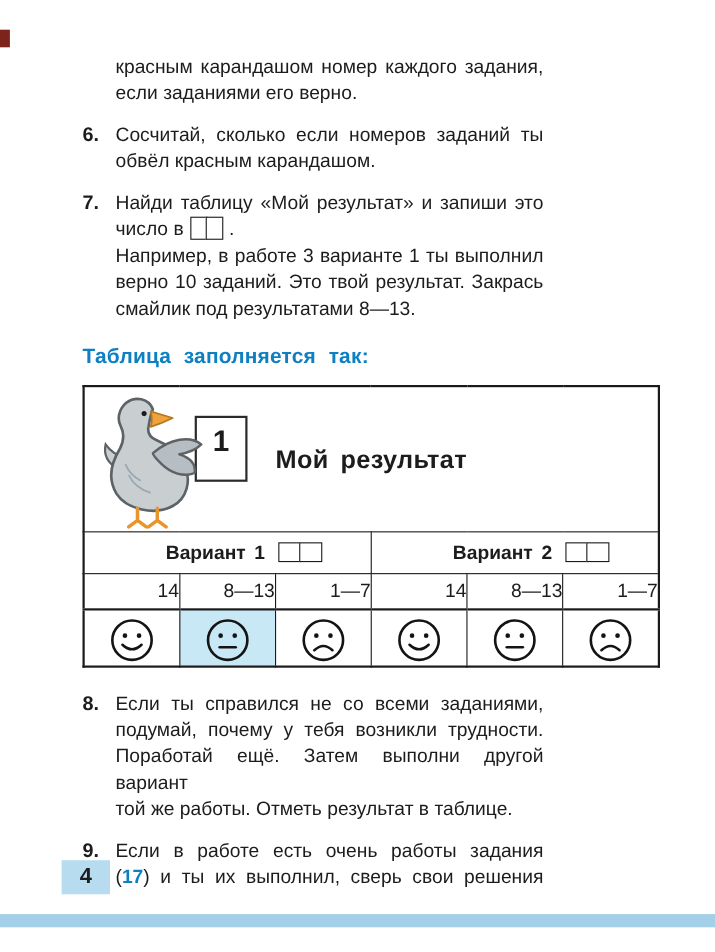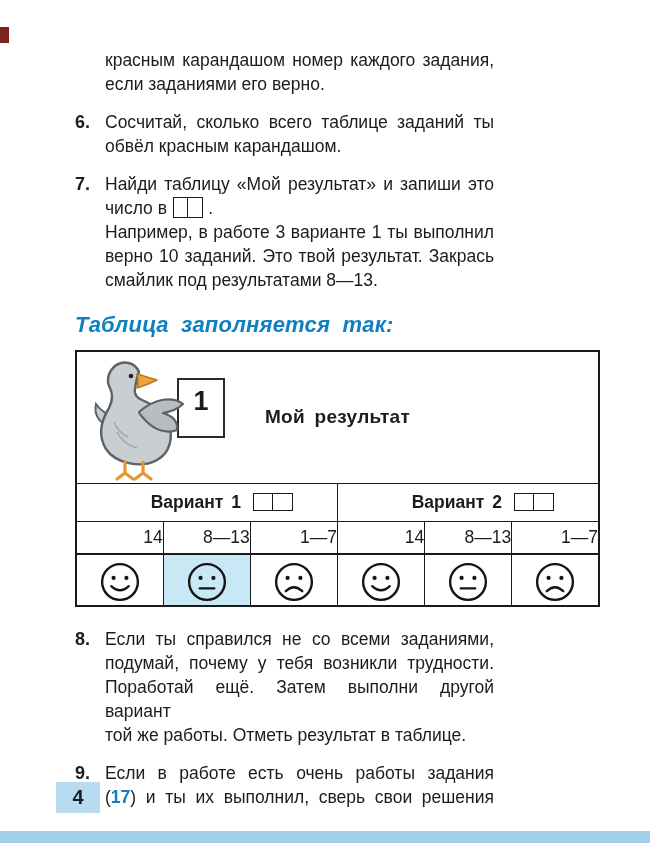--- a/index.html
+++ b/index.html
@@ -19,22 +19,22 @@
   }
   .para { font-size: 17.5px; line-height: 24px; }
   .intro { margin-left: 30px; margin-bottom: 14px; }
   .jline { text-align: justify; text-align-last: justify; }
   .lline { text-align: left; }
   .task { display: flex; margin-bottom: 14px; }
   .task.mb-lg { margin-bottom: 18px; }
   .task .num { width: 30px; flex-shrink: 0; font-weight: bold; font-size: 18px; line-height: 24px; }
   .task .tbody { flex: 1; min-width: 0; }
   .heading {
-    color: #0e7fc1; font-weight: bold; font-style: italic;
-    font-size: 22px; line-height: 26px;
+    color: #0e7fc1; font-weight: bold; 
+    font-size: 19px; line-height: 26px;
     word-spacing: 6px; letter-spacing: 0.2px;
     margin: 20px 0 12px 0;
   }
   .blue-num { color: #0e7fc1; font-weight: bold; }
 
   
   .inline-box { display: inline-flex; vertical-align: -4px; margin: 0 5px 0 6px; }
   .inline-box .cell { width: 16px; height: 21px; border: 1.7px solid #1a1a1a; background: #fff; }
   .inline-box .cell + .cell { margin-left: -1.7px; }
   .vboxes { display: inline-flex; vertical-align: -3px; margin-left: 12px; }
@@ -45,21 +45,21 @@
   table.results { border-collapse: collapse; width: 525px; border: 2.4px solid #1a1a1a; }
   .results td { border: 1.6px solid #1a1a1a; text-align: center; font-size: 17.5px; padding: 0; }
   tr.duck-row td { height: 132px; position: relative; }
   tr.variant-row td { height: 38px; font-weight: bold; }
   tr.score-row td { height: 33px; text-align: right; }
   tr.smiley-row td { height: 52px; border-top: 2.4px solid #1a1a1a; }
   td.hl { background: #c9e8f6; }
   .tbl-title {
     position: absolute; left: 0; right: 0; top: 0; bottom: 0;
     display: flex; align-items: center; justify-content: center;
-    font-weight: bold; font-size: 19px; word-spacing: 4px; letter-spacing: 0.3px;
+    font-weight: bold; font-size: 23px; word-spacing: 4px; letter-spacing: 0.3px;
   }
   .duck-wrap { position: absolute; left: 4px; top: 0; width: 160px; height: 130px; }
   .card {
     position: absolute; left: 96px; top: 26px;
     width: 48px; height: 60px;
     background: #fff; border: 2px solid #2a2a2a;
     z-index: 1;
     display: flex; justify-content: center;
     font-weight: bold; font-size: 27px; padding-top: 6px;
   }
@@ -85,21 +85,21 @@
 <div class="content">
 
   <div class="para intro">
     <div class="jline">красным карандашом номер каждого задания,</div>
     <div class="lline">если заданиями его верно.</div>
   </div>
 
   <div class="task">
     <div class="num">6.</div>
     <div class="tbody para">
-      <div class="jline">Сосчитай, сколько всего таблице заданий ты</div>
+      <div class="jline">Сосчитай, сколько если номеров заданий ты</div>
       <div class="lline">обвёл красным карандашом.</div>
     </div>
   </div>
 
   <div class="task mb-lg">
     <div class="num">7.</div>
     <div class="tbody para">
       <div class="jline">Найди таблицу «Мой результат» и запиши это</div>
       <div class="lline">
         <span>число в</span><span class="inline-box">

